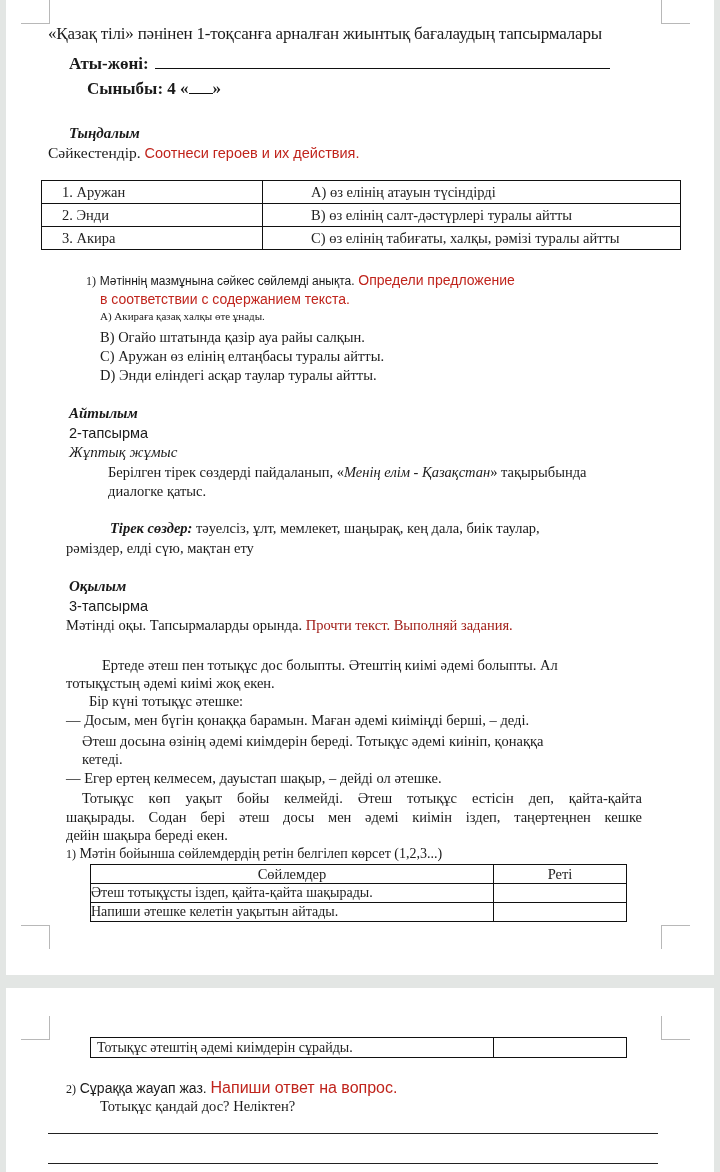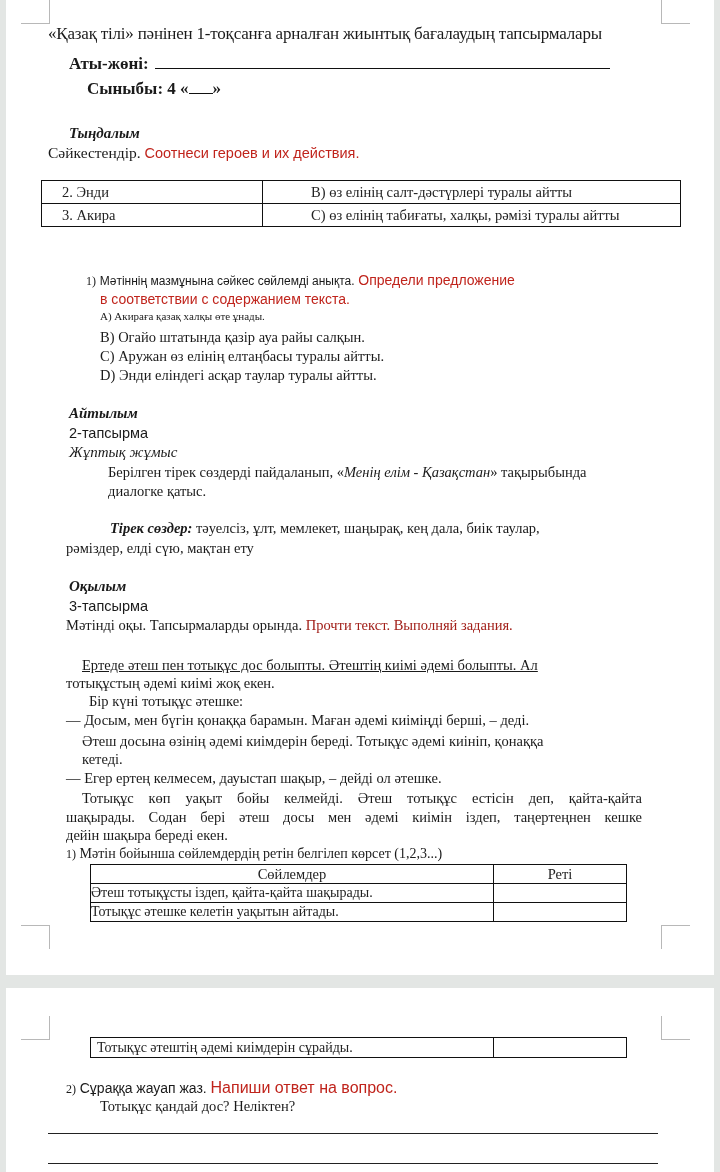--- a/index.html
+++ b/index.html
@@ -75,20 +75,24 @@
 </div>
 
 <div class="abs section bold ital" style="left:69px;top:125px;font-size:15px;">Тыңдалым</div>
 <div class="abs" style="left:48px;top:144px;font-size:15.5px;">
   <span>Сәйкестендір.</span>
   <span class="red sans" style="font-size:14.5px;">Соотнеси героев и их действия.</span>
 </div>
 
 <table class="match-table">
   <tbody>
+      <tr>
+    <td class="l">1. Аружан</td>
+    <td class="r">А) өз елінің атауын түсіндірді</td>
+  </tr>
   <tr>
     <td class="l">2. Энди</td>
     <td class="r">В) өз елінің салт-дәстүрлері туралы айтты</td>
   </tr>
   <tr>
     <td class="l">3. Акира</td>
     <td class="r">С) өз елінің табиғаты, халқы, рәмізі туралы айтты</td>
   </tr>
 </tbody>
   </table>
@@ -116,21 +120,21 @@
 </div>
 <div class="abs" style="left:66px;top:540px;font-size:14.5px;">рәміздер, елді сүю, мақтан ету</div>
 
 <div class="abs bold ital" style="left:69px;top:578px;font-size:15px;">Оқылым</div>
 <div class="abs sans" style="left:69px;top:598px;font-size:14.5px;">3-тапсырма</div>
 <div class="abs" style="left:66px;top:617px;font-size:14.5px;">
   <span>Мәтінді оқы. Тапсырмаларды орында.</span>
   <span class="darkred">Прочти текст. Выполняй задания.</span>
 </div>
 
-<div class="para" style="left:82px;top:656px;text-decoration:underline;">Ертеде әтеш пен тотықұс дос болыпты. Әтештің киімі әдемі болыпты. Ал</div>
+<div class="para" style="left:102px;top:656px;">Ертеде әтеш пен тотықұс дос болыпты. Әтештің киімі әдемі болыпты. Ал</div>
 <div class="para" style="left:66px;top:674px;">тотықұстың әдемі киімі жоқ екен.</div>
 <div class="para" style="left:89px;top:692px;">Бір күні тотықұс әтешке:</div>
 <div class="para" style="left:66px;top:711px;">— Досым, мен бүгін қонаққа барамын. Маған әдемі киіміңді берші, – деді.</div>
 <div class="para" style="left:82px;top:732px;">Әтеш досына өзінің әдемі киімдерін береді. Тотықұс әдемі киініп, қонаққа</div>
 <div class="para" style="left:82px;top:750px;">кетеді.</div>
 <div class="para" style="left:66px;top:769px;">— Егер ертең келмесем, дауыстап шақыр, – дейді ол әтешке.</div>
 <div class="para" style="left:82px;top:789px;width:560px;text-align:justify;text-align-last:justify;">Тотықұс көп уақыт бойы келмейді. Әтеш тотықұс естісін деп, қайта-қайта</div>
 <div class="para" style="left:66px;top:808px;width:576px;text-align:justify;text-align-last:justify;">шақырады. Содан бері әтеш досы мен әдемі киімін іздеп, таңертеңнен кешке</div>
 <div class="para" style="left:66px;top:826px;">дейін шақыра береді екен.</div>
 
@@ -143,21 +147,21 @@
   <tbody>
       <tr>
     <th class="c1">Сөйлемдер</th>
     <th>Реті</th>
   </tr>
   <tr>
     <td class="c1">Әтеш тотықұсты іздеп, қайта-қайта шақырады.</td>
     <td></td>
   </tr>
   <tr>
-    <td class="c1">Тотықұс әтешке келетін уақытын айтады.</td>
+    <td class="c1">Напиши әтешке келетін уақытын айтады.</td>
     <td></td>
   </tr>
 </tbody>
   </table>
 
 <table class="order-table2">
   <tbody>
       <tr>
     <td style="width:396px;">Тотықұс әтештің әдемі киімдерін сұрайды.</td>
     <td></td>

